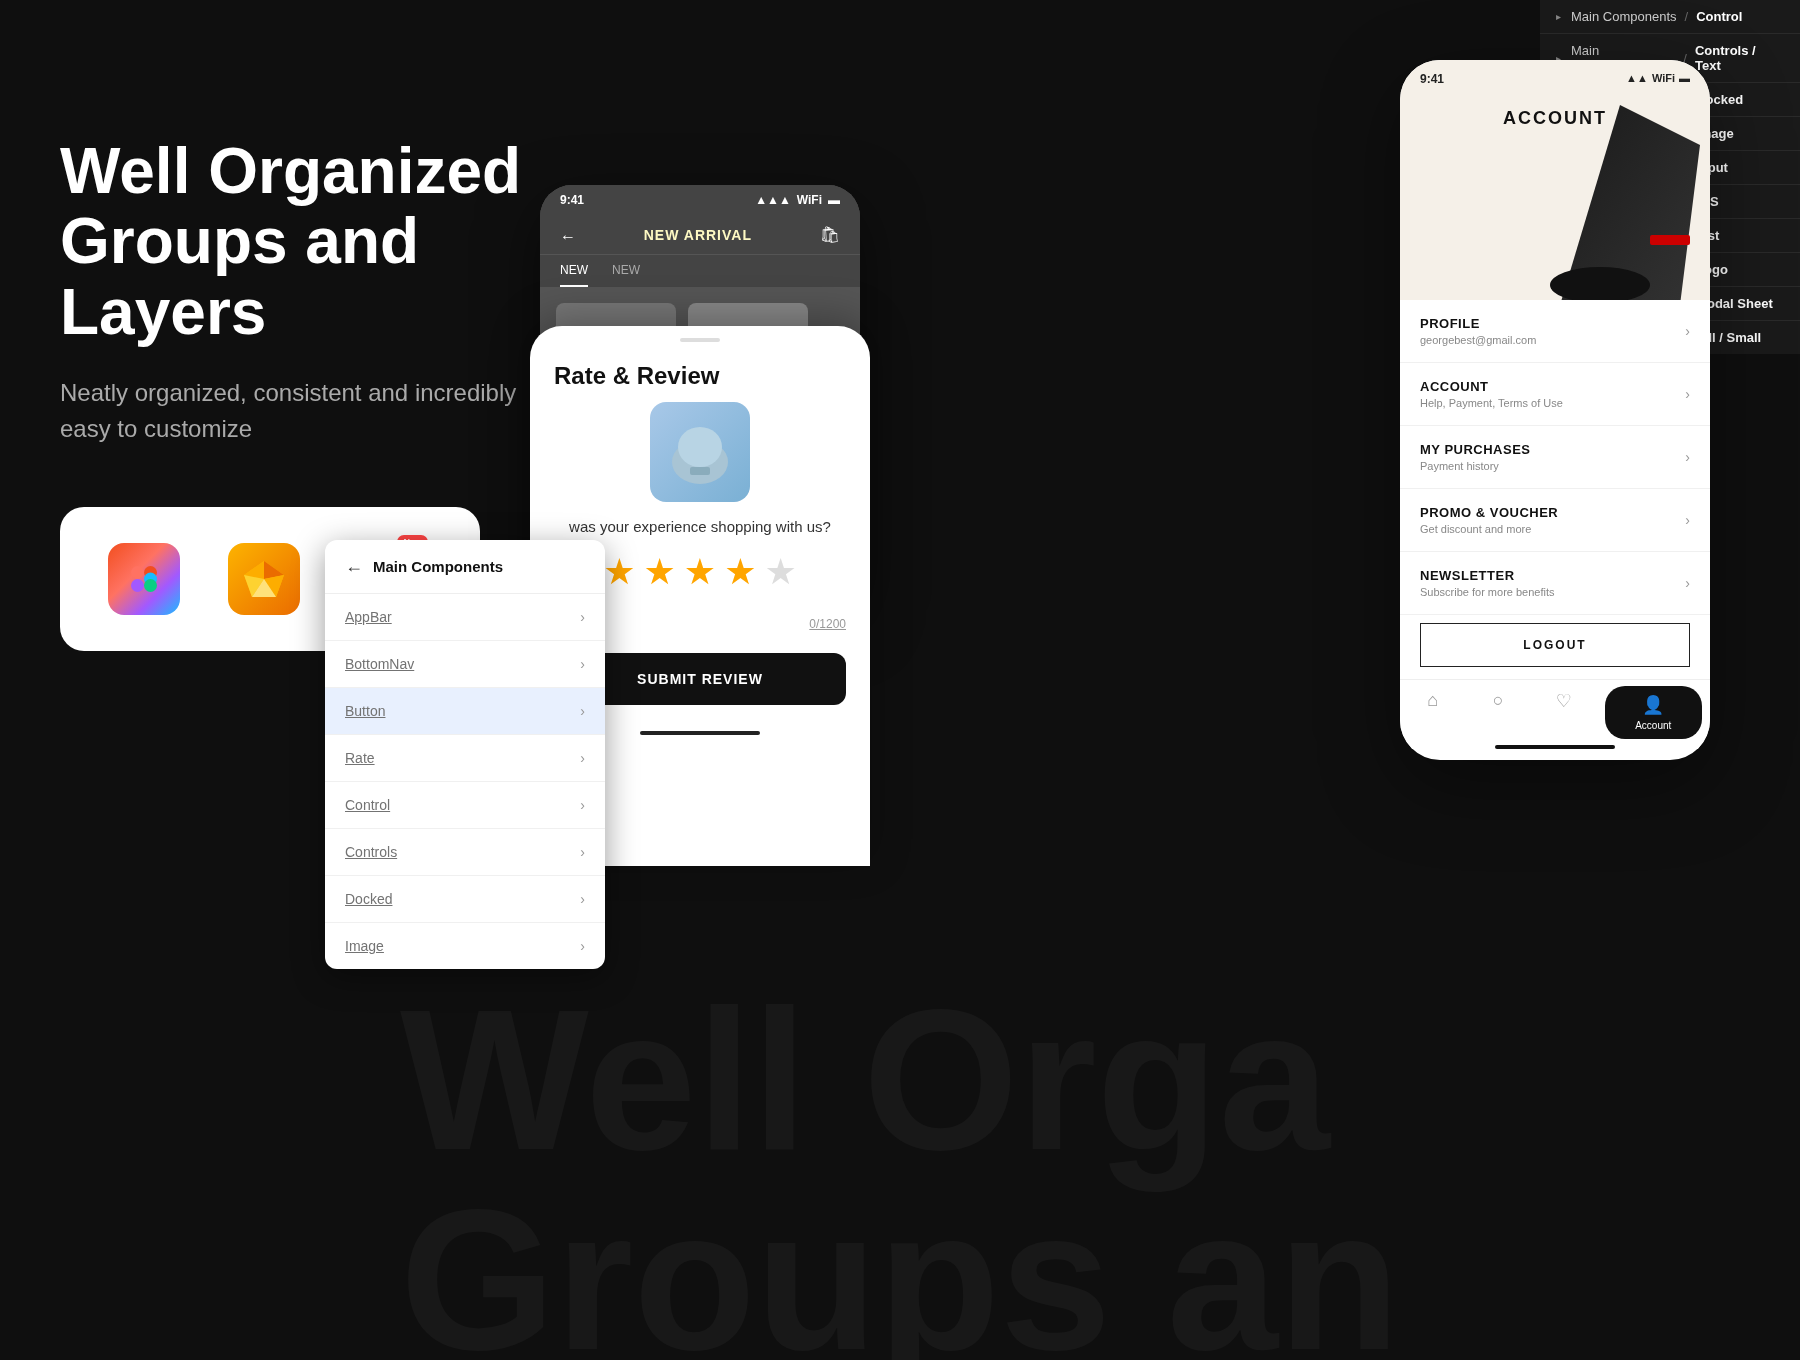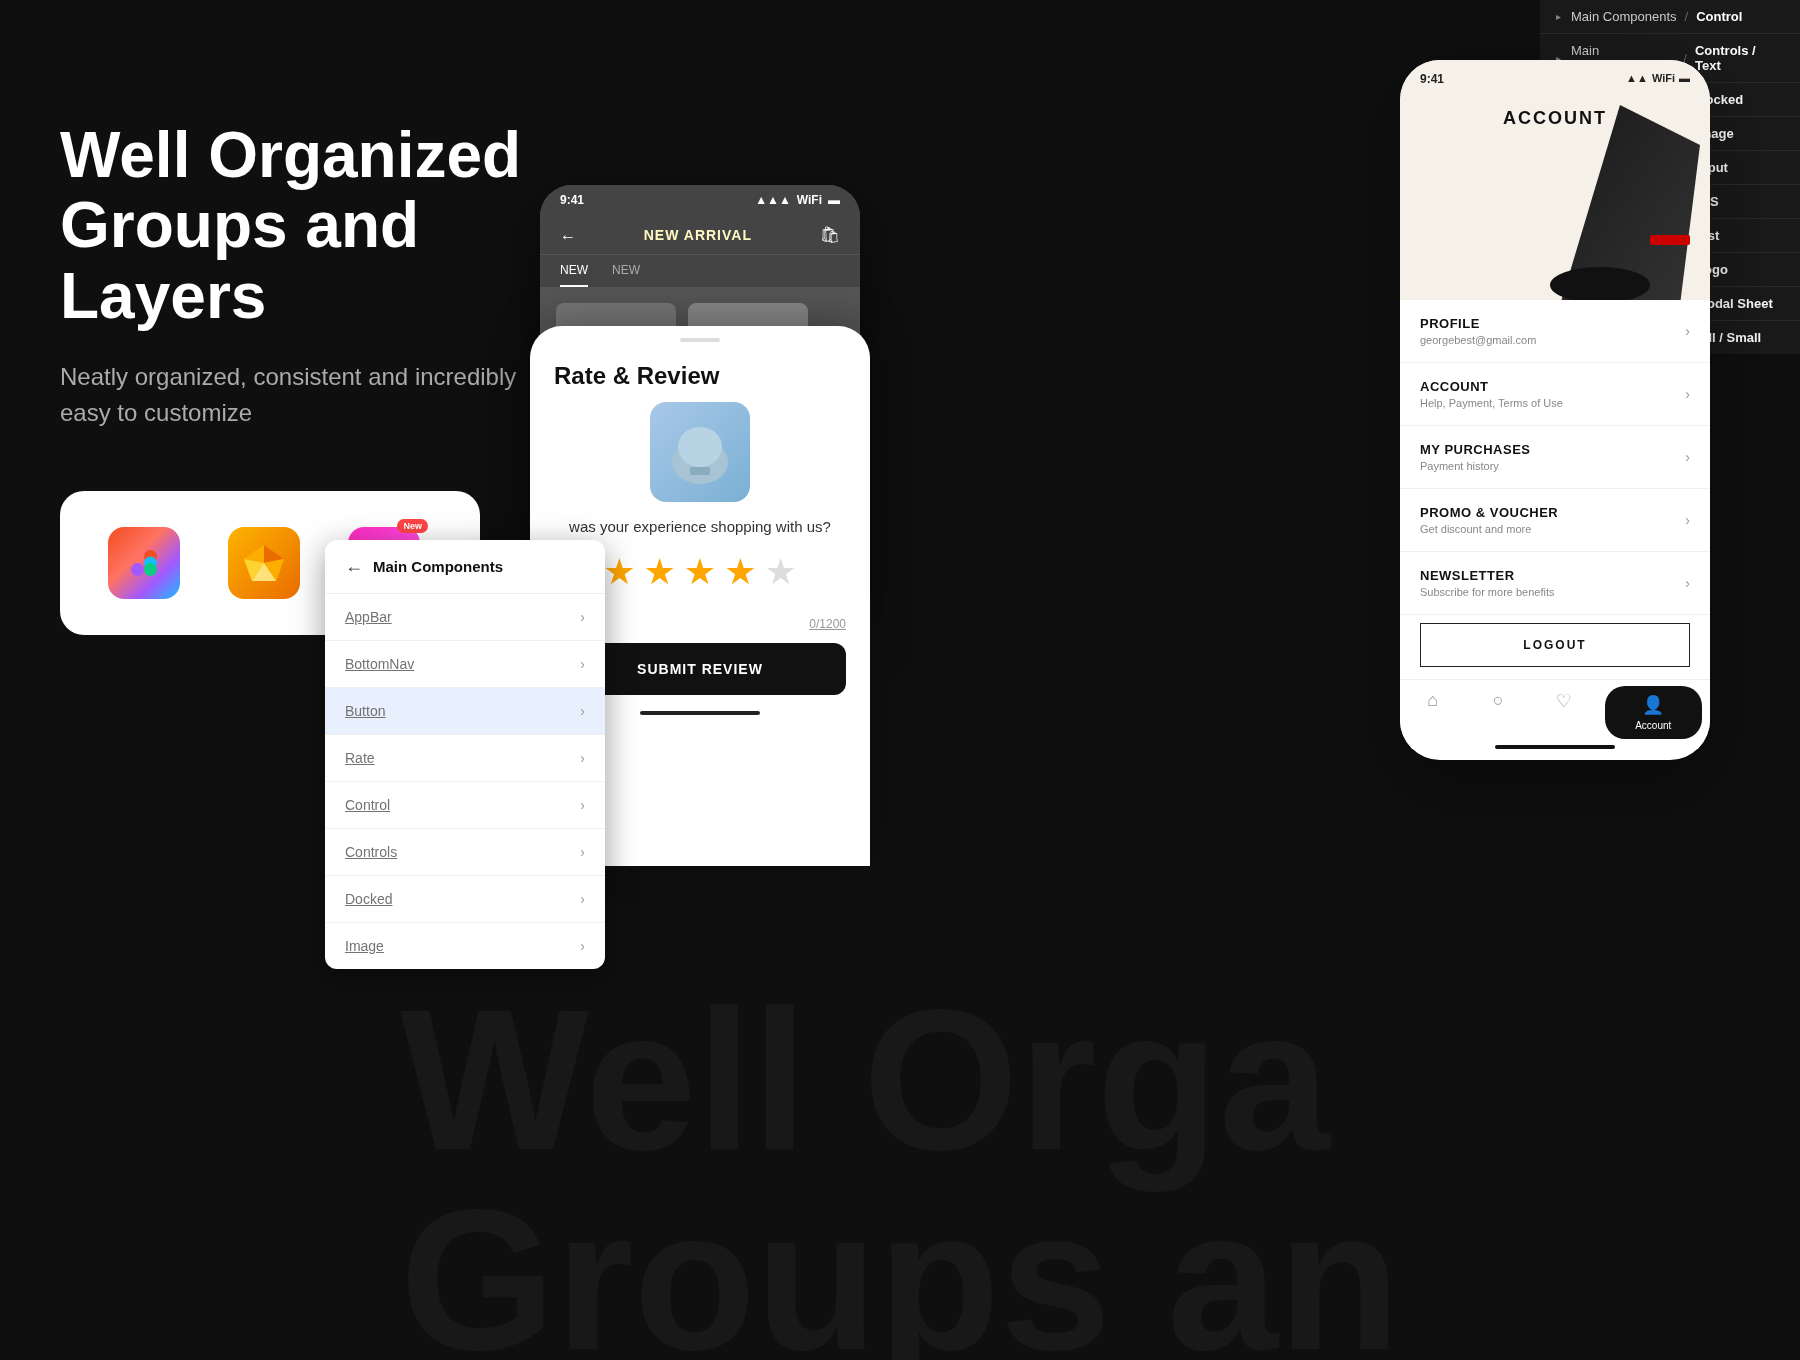--- a/index.html
+++ b/index.html
@@ -9,21 +9,21 @@
       background: #0f0f0f;
       font-family: -apple-system, BlinkMacSystemFont, 'Segoe UI', sans-serif;
       overflow: hidden;
       position: relative;
     }
 
     
     .left-section {
       position: absolute;
       left: 60px;
-      top: 120px;
+      top: 136px;
       width: 480px;
     }
     .headline {
       font-size: 64px;
       font-weight: 800;
       color: #ffffff;
       line-height: 1.1;
       margin-bottom: 28px;
     }
     .subtitle {
@@ -208,21 +208,21 @@
     .star-filled { color: #FFA500; font-size: 36px; }
     .star-empty { color: #ddd; font-size: 36px; }
     .char-count {
       text-align: right;
       padding: 8px 24px;
       font-size: 12px;
       color: #999;
       text-decoration: underline;
     }
     .submit-btn {
-      margin: 4px 24px;
+      margin: 14px 24px;
       width: calc(100% - 48px);
       background: #111;
       color: #fff;
       border: none;
       padding: 18px;
       border-radius: 12px;
       font-size: 14px;
       font-weight: 700;
       letter-spacing: 1px;
       cursor: pointer;

